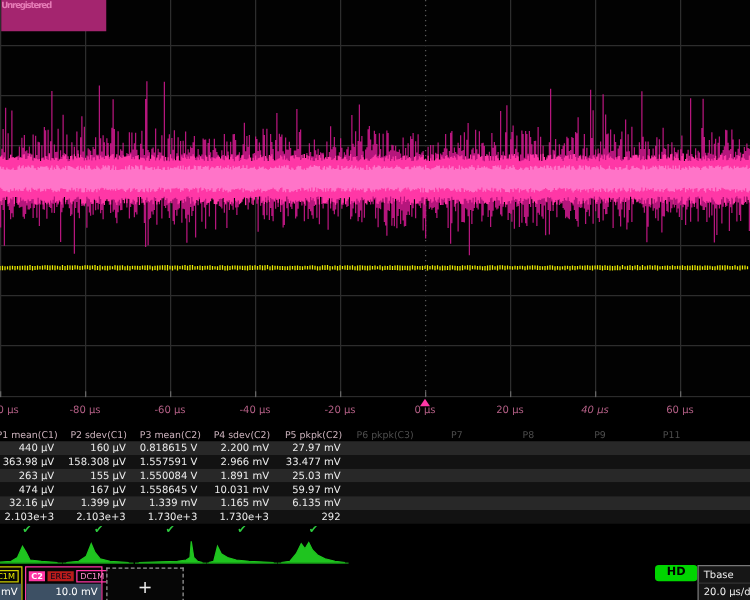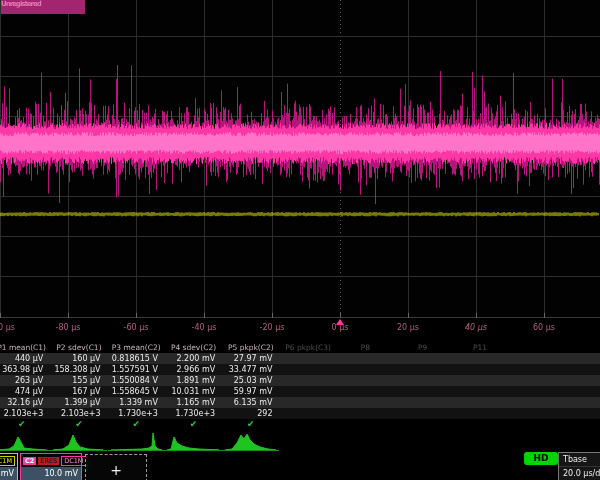--- a/index.html
+++ b/index.html
@@ -2,21 +2,21 @@
 <html><head>
 <meta charset="utf-8">
 <style>
   html,body{margin:0;padding:0;background:#000;}
   *{box-sizing:border-box;font-family:"DejaVu Sans",sans-serif;}
   .screen{position:relative;width:600px;height:480px;background:#000;overflow:hidden;}
 
   
   .grid-area{position:absolute;left:0;top:0;width:600px;height:318px;background:#020202;}
   .grid-area svg{position:absolute;left:0;top:0;}
-  .watermark{position:absolute;left:1px;top:0;width:84px;height:14px;background:#a4256f;
+  .watermark{position:absolute;left:1px;top:0;width:84px;height:25px;background:#a4256f;
     color:#e47ab5;font-size:7px;font-weight:bold;line-height:9px;overflow:hidden;
     letter-spacing:-1px;white-space:nowrap;}
 
   
   .time-axis{position:absolute;left:0;top:318px;width:600px;height:22px;background:#000;}
   .tick-label{position:absolute;top:5px;transform:translateX(-50%);font-size:8px;
     color:#b35f85;white-space:nowrap;}
   .trig-marker{position:absolute;top:1px;width:0;height:0;border-left:4px solid transparent;
     border-right:4px solid transparent;border-bottom:6px solid #ff37a6;transform:translateX(-50%);}
 
@@ -181,20 +181,30 @@
           <div class="mhead dim">P6 pkpk(C3)</div>
           <div class="mcell"></div>
           <div class="mcell"></div>
           <div class="mcell"></div>
           <div class="mcell"></div>
           <div class="mcell"></div>
           <div class="mcell"></div>
           <div class="mcheck"></div>
         </div>
         <div class="mcol">
+          <div class="mhead dim">P7</div>
+          <div class="mcell"></div>
+          <div class="mcell"></div>
+          <div class="mcell"></div>
+          <div class="mcell"></div>
+          <div class="mcell"></div>
+          <div class="mcell"></div>
+          <div class="mcheck"></div>
+        </div>
+        <div class="mcol">
           <div class="mhead dim">P8</div>
           <div class="mcell"></div>
           <div class="mcell"></div>
           <div class="mcell"></div>
           <div class="mcell"></div>
           <div class="mcell"></div>
           <div class="mcell"></div>
           <div class="mcheck"></div>
         </div>
         <div class="mcol">

